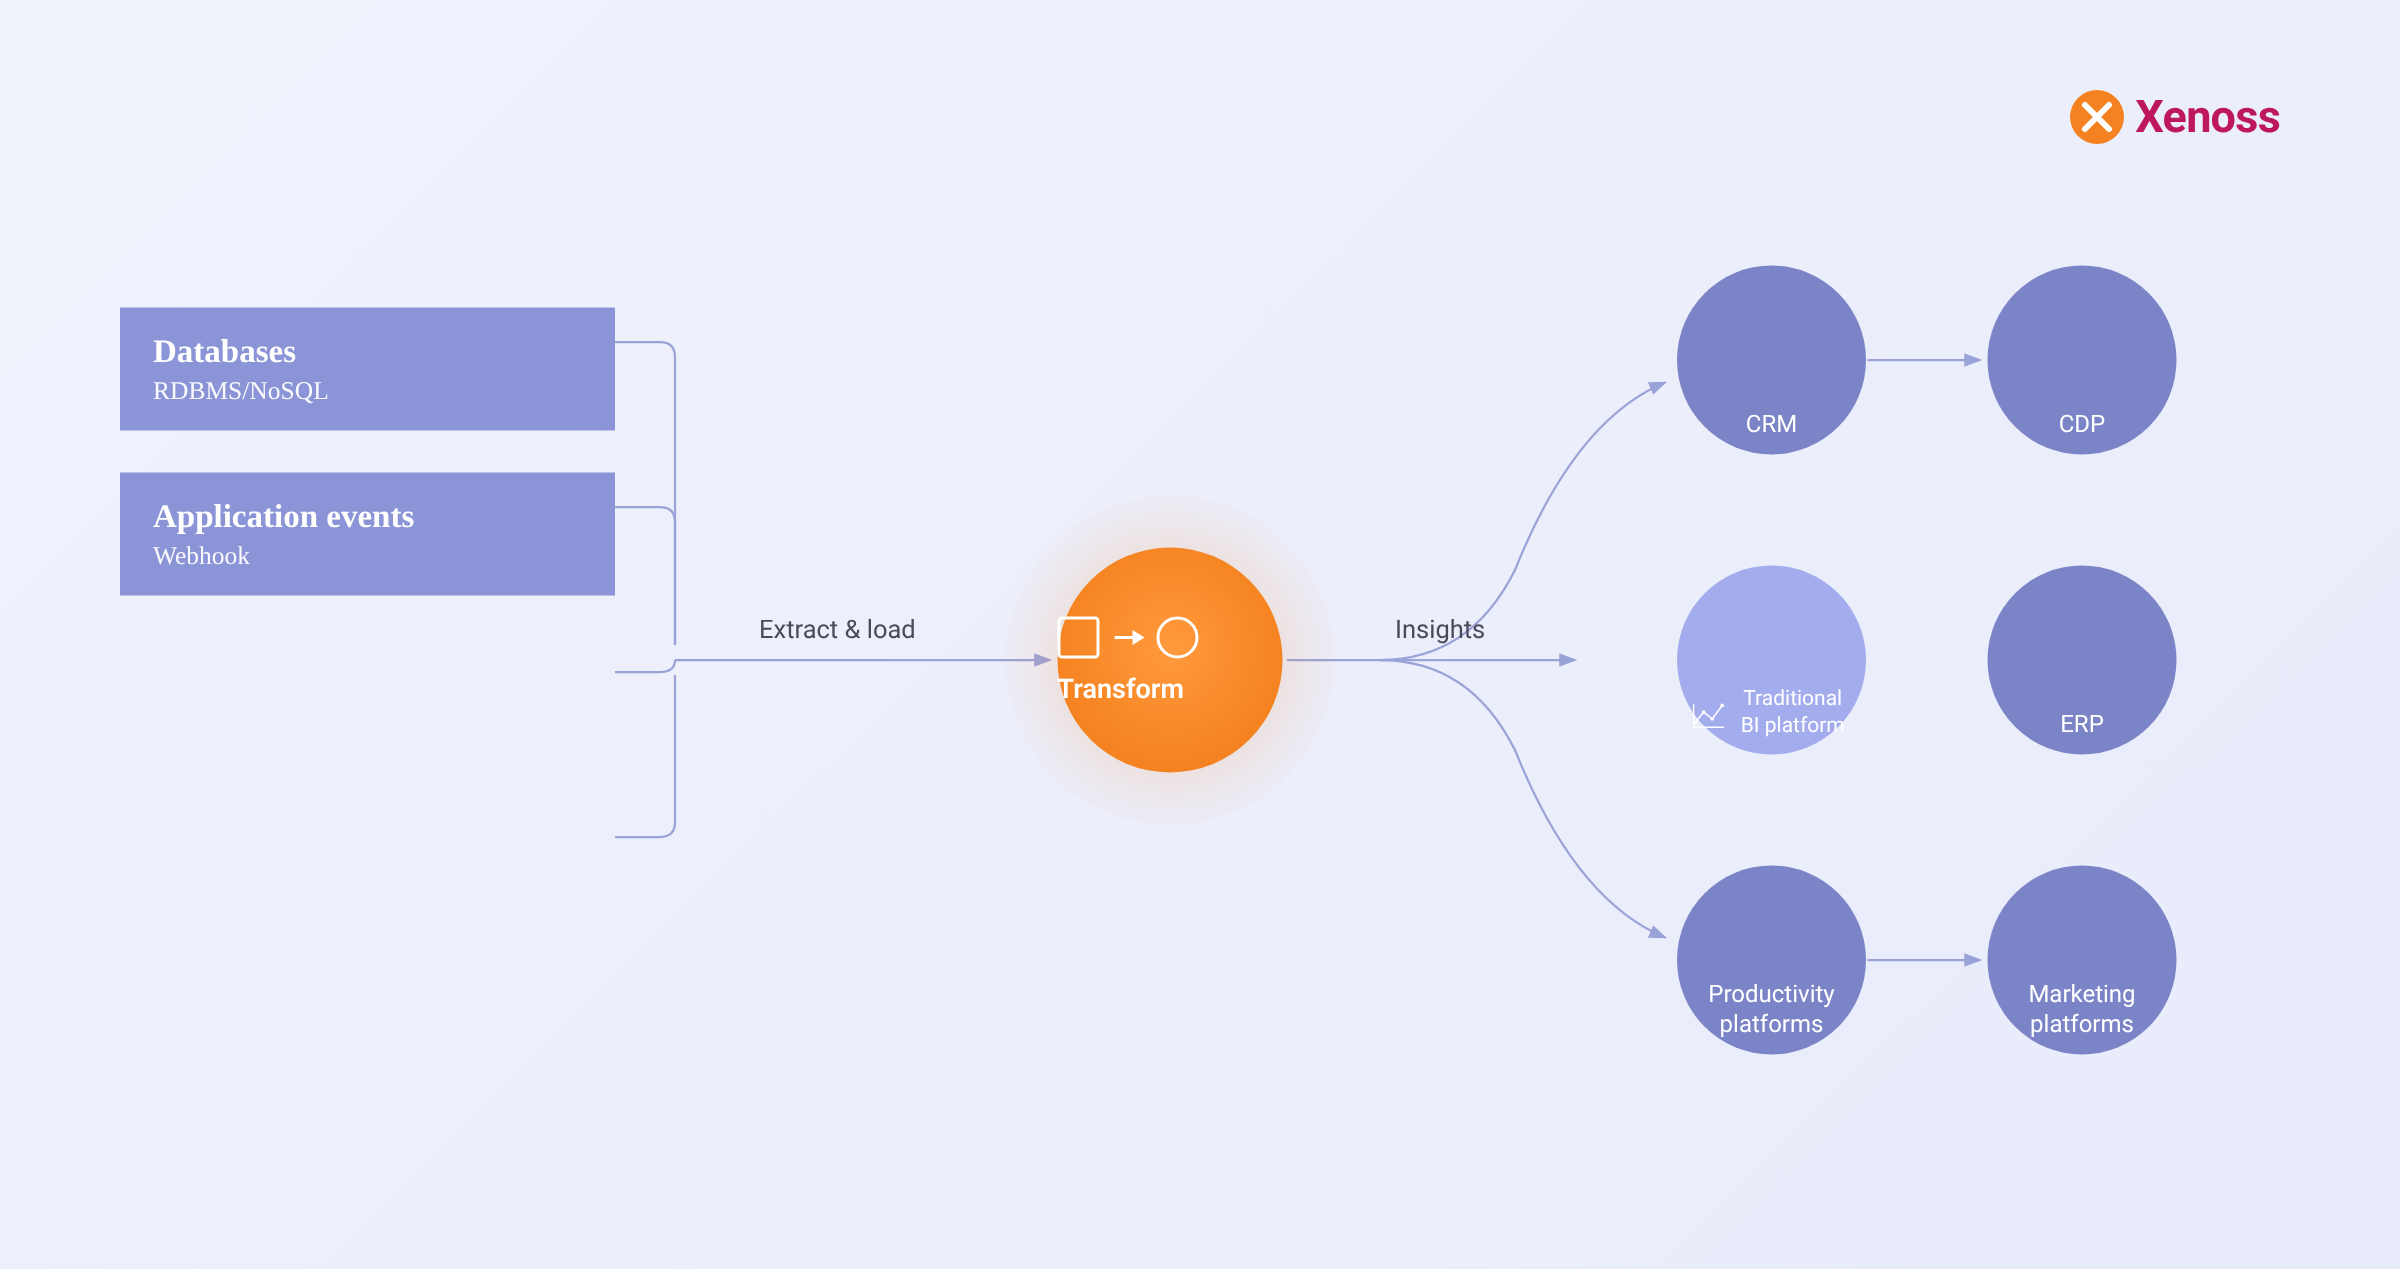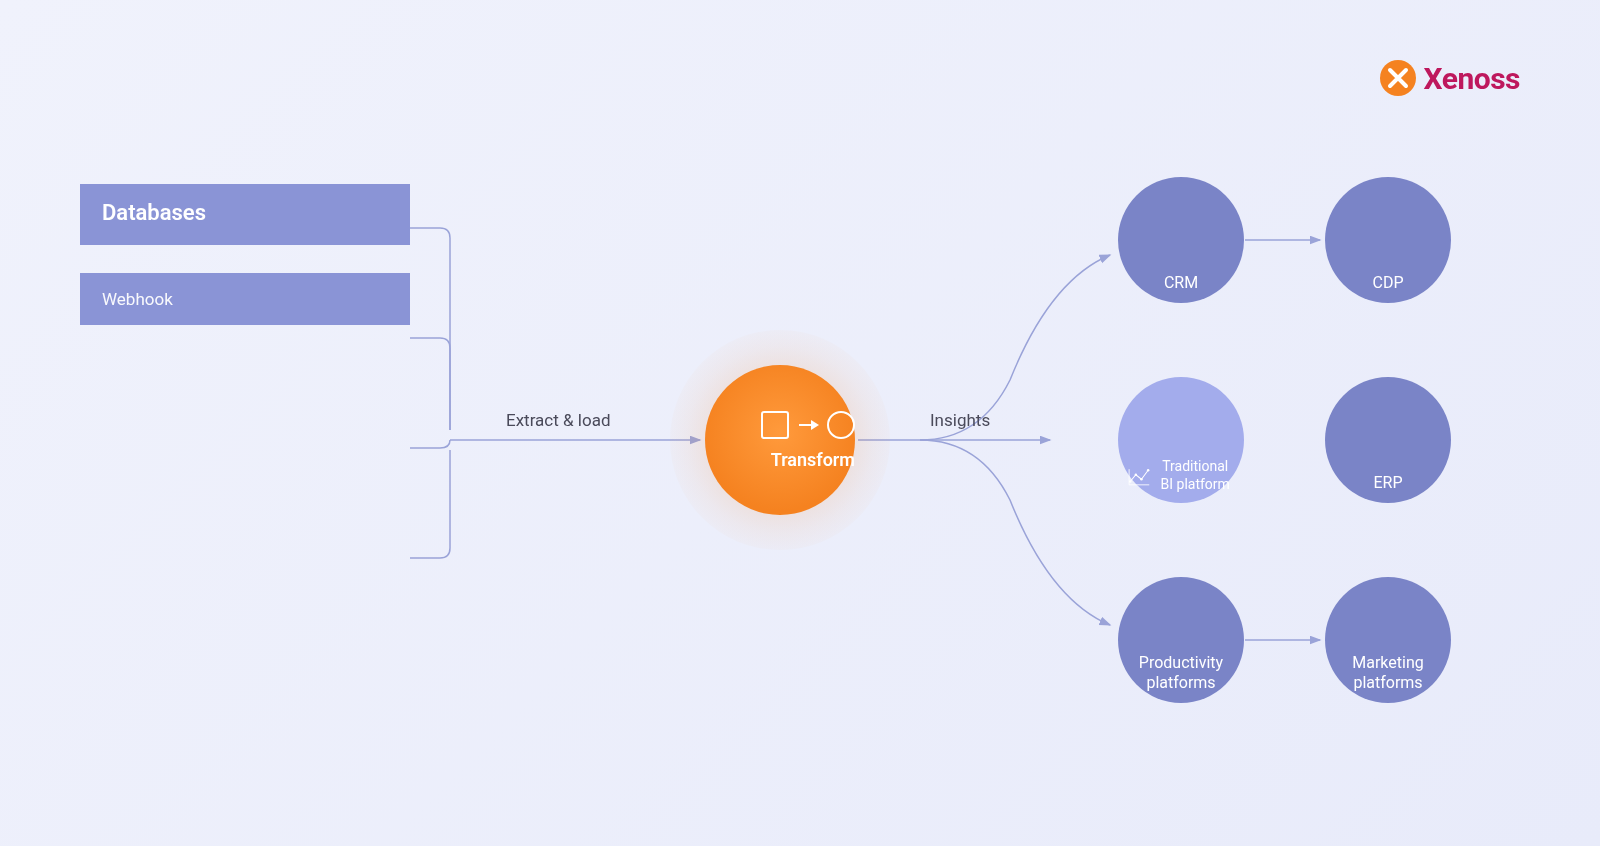--- a/index.html
+++ b/index.html
@@ -37,24 +37,25 @@
     color: #be185d;
     font-weight: 700;
     font-size: 30px;
     letter-spacing: -0.5px;
   }
 
   
   .sources {
     position: absolute;
     left: 80px;
-    top: 184px;
+    top: 205px;
     display: flex;
     flex-direction: column;
     gap: 28px;
+    font-family: Liberation Serif, serif;
   }
   .source-box {
     width: 330px;
     background: #8a94d6;
     padding: 16px 22px;
     color: #fff;
   }
   .source-title {
     font-size: 22px;
     font-weight: 600;
@@ -79,21 +80,21 @@
   .center-circle {
     position: absolute;
     left: 705px;
     top: 365px;
     width: 150px;
     height: 150px;
     border-radius: 50%;
     background: radial-gradient(circle at 50% 45%, #ff9a3c 0%, #f58220 70%);
     display: flex;
     flex-direction: column;
-    align-items: flex-end;
+    align-items: flex-start;
     justify-content: center;
     color: #fff;
     gap: 10px;
   }
   .transform-icon {
     display: flex;
     align-items: center;
     gap: 10px;
   }
   .transform-icon .sq {
@@ -202,22 +203,24 @@
     <svg width="24" height="24" viewBox="0 0 24 24">
       <path d="M4 4 L20 20 M20 4 L4 20" stroke="#fff" stroke-width="4" stroke-linecap="round"></path>
     </svg>
   </div>
   <span class="logo-text">Xenoss</span>
 </div>
 
 <div class="sources">
   <div class="source-box">
     <div class="source-title">Databases</div>
+    <div class="source-sub">RDBMS/NoSQL</div>
   </div>
   <div class="source-box">
+    <div class="source-title">Application events</div>
     <div class="source-sub">Webhook</div>
   </div>
 </div>
 
 <div class="edge-label" style="left:506px; top:410px;text-align:right;">Extract &amp; load</div>
 <div class="edge-label" style="left:930px; top:410px;">Insights</div>
 
 <div class="center-glow"></div>
 <div class="center-circle">
   <div class="transform-icon">

